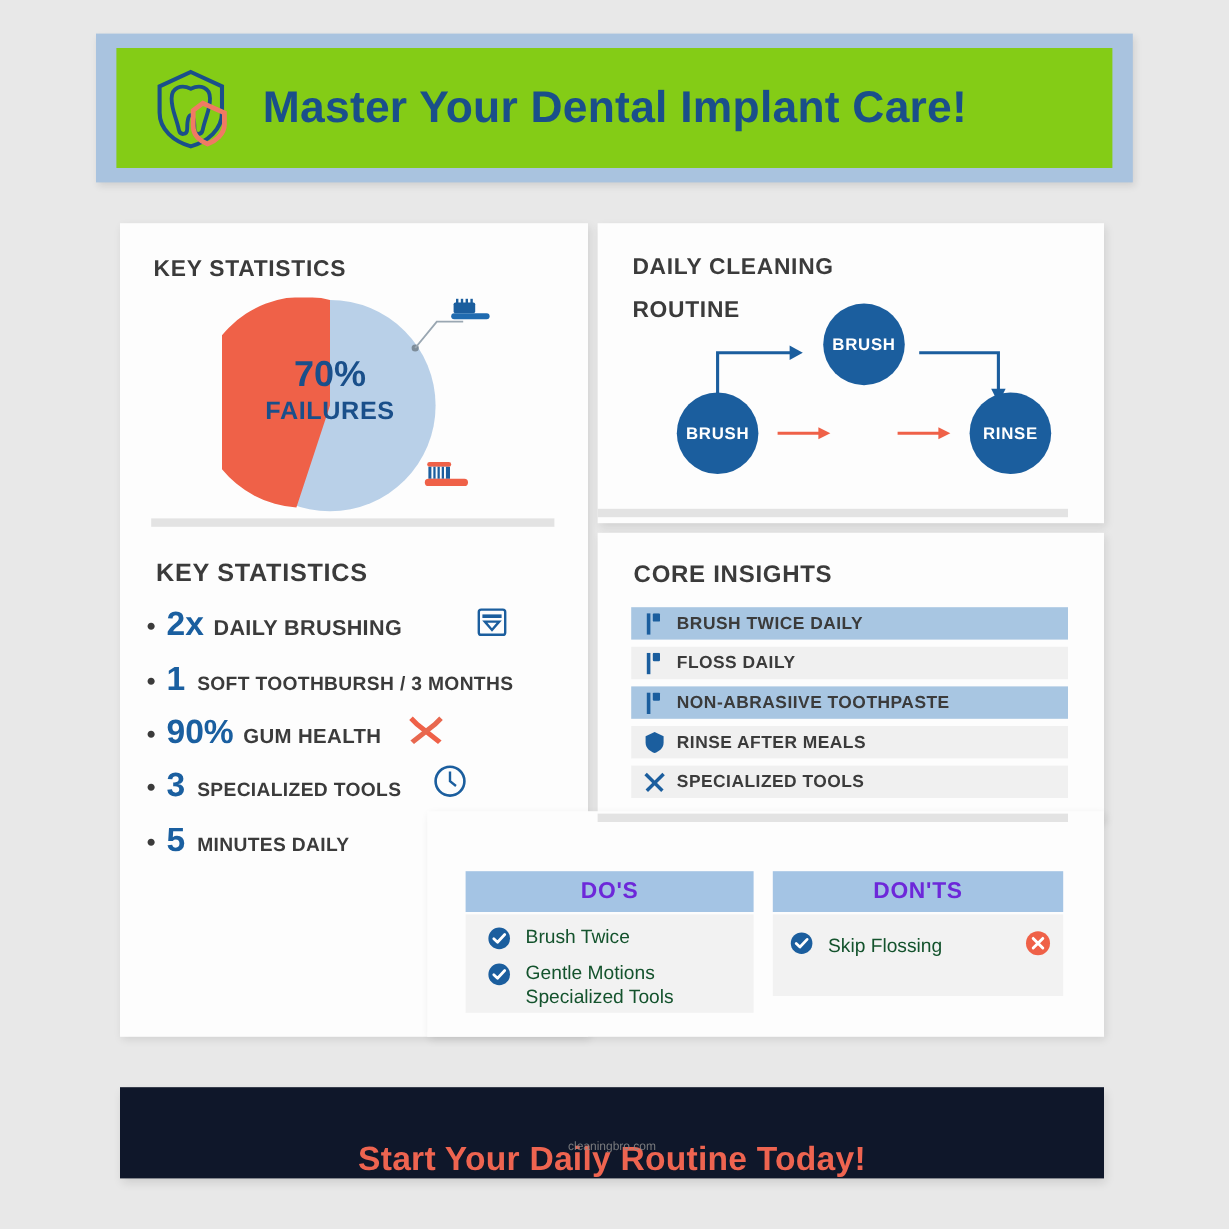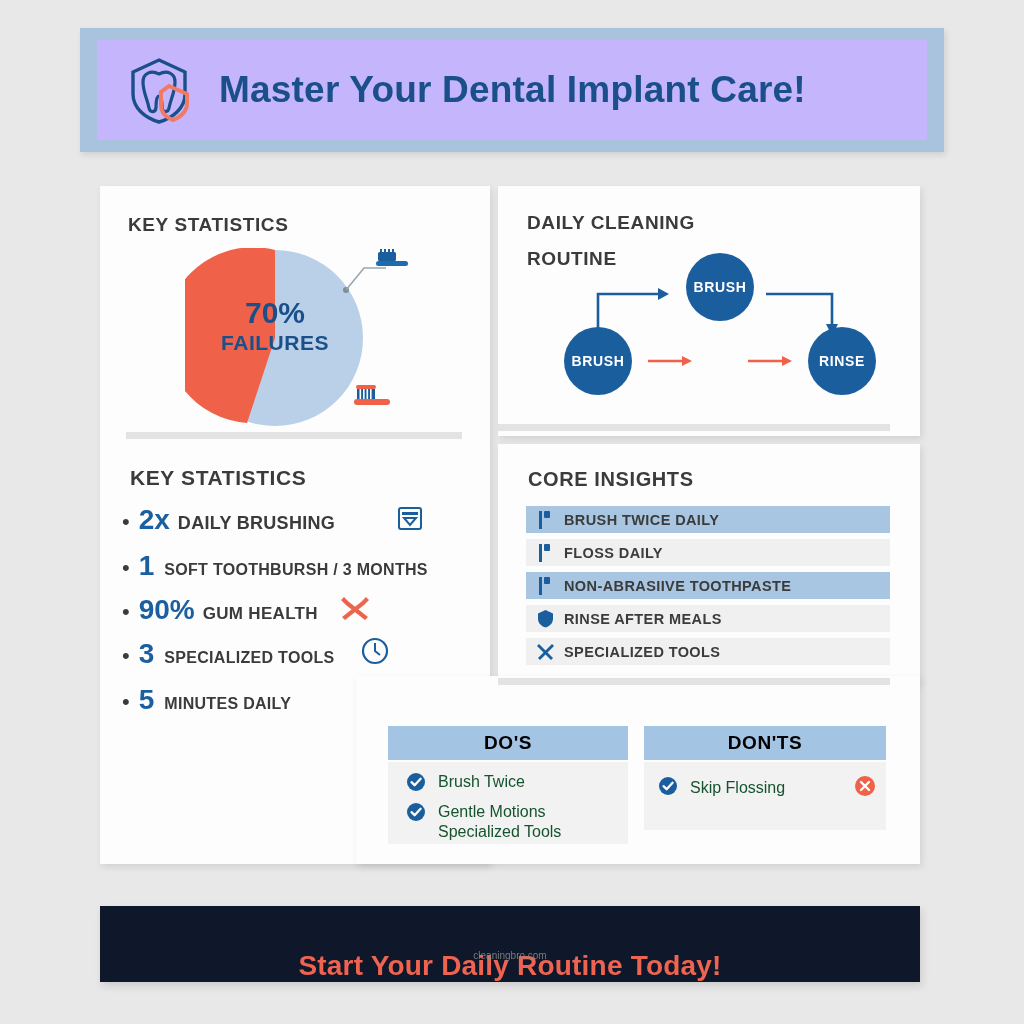--- a/index.html
+++ b/index.html
@@ -13,21 +13,21 @@
   .stage{position:absolute;inset:0;}
 
   
   .header-frame{
     position:absolute;left:80px;top:28px;width:864px;height:124px;
     background:#a9c3df;
     box-shadow:2px 3px 6px rgba(0,0,0,.10);
   }
   .header-inner{
     position:absolute;left:17px;top:12px;right:17px;bottom:12px;
-    background:#c4b5fd;
+    background:#84cc16;
     display:flex;align-items:center;
   }
   .logo{margin-left:24px;width:76px;height:76px;flex:0 0 auto;}
   .header-title{
     margin-left:22px;
     color:#1a4f8a;
     font-size:37px;font-weight:bold;letter-spacing:.2px;
     white-space:nowrap;
   }
 
@@ -85,21 +85,21 @@
   }
   .ins-row .ico{width:26px;display:flex;justify-content:center;align-items:center;margin-left:6px;}
   .ins-row .lbl{
     color:#3b3b3b;font-size:14.5px;font-weight:bold;letter-spacing:.4px;margin-left:6px;
   }
 
   
   .dd-head{
     position:absolute;height:34px;background:#a4c4e4;
     display:flex;align-items:center;justify-content:center;
-    color:#000000;font-size:19px;font-weight:bold;letter-spacing:.6px;
+    color:#6d28d9;font-size:19px;font-weight:bold;letter-spacing:.6px;
   }
   .dd-body{position:absolute;background:#f2f2f2;}
   .dd-item{position:absolute;display:flex;align-items:flex-start;}
   .dd-item .txt{color:#14532d;font-size:16px;line-height:20px;margin-left:12px;}
 
   
   .footer{
     position:absolute;left:100px;top:906px;width:820px;height:76px;
     background:#0f172a;box-shadow:2px 4px 8px rgba(0,0,0,.12);
     display:flex;align-items:flex-end;justify-content:center;

